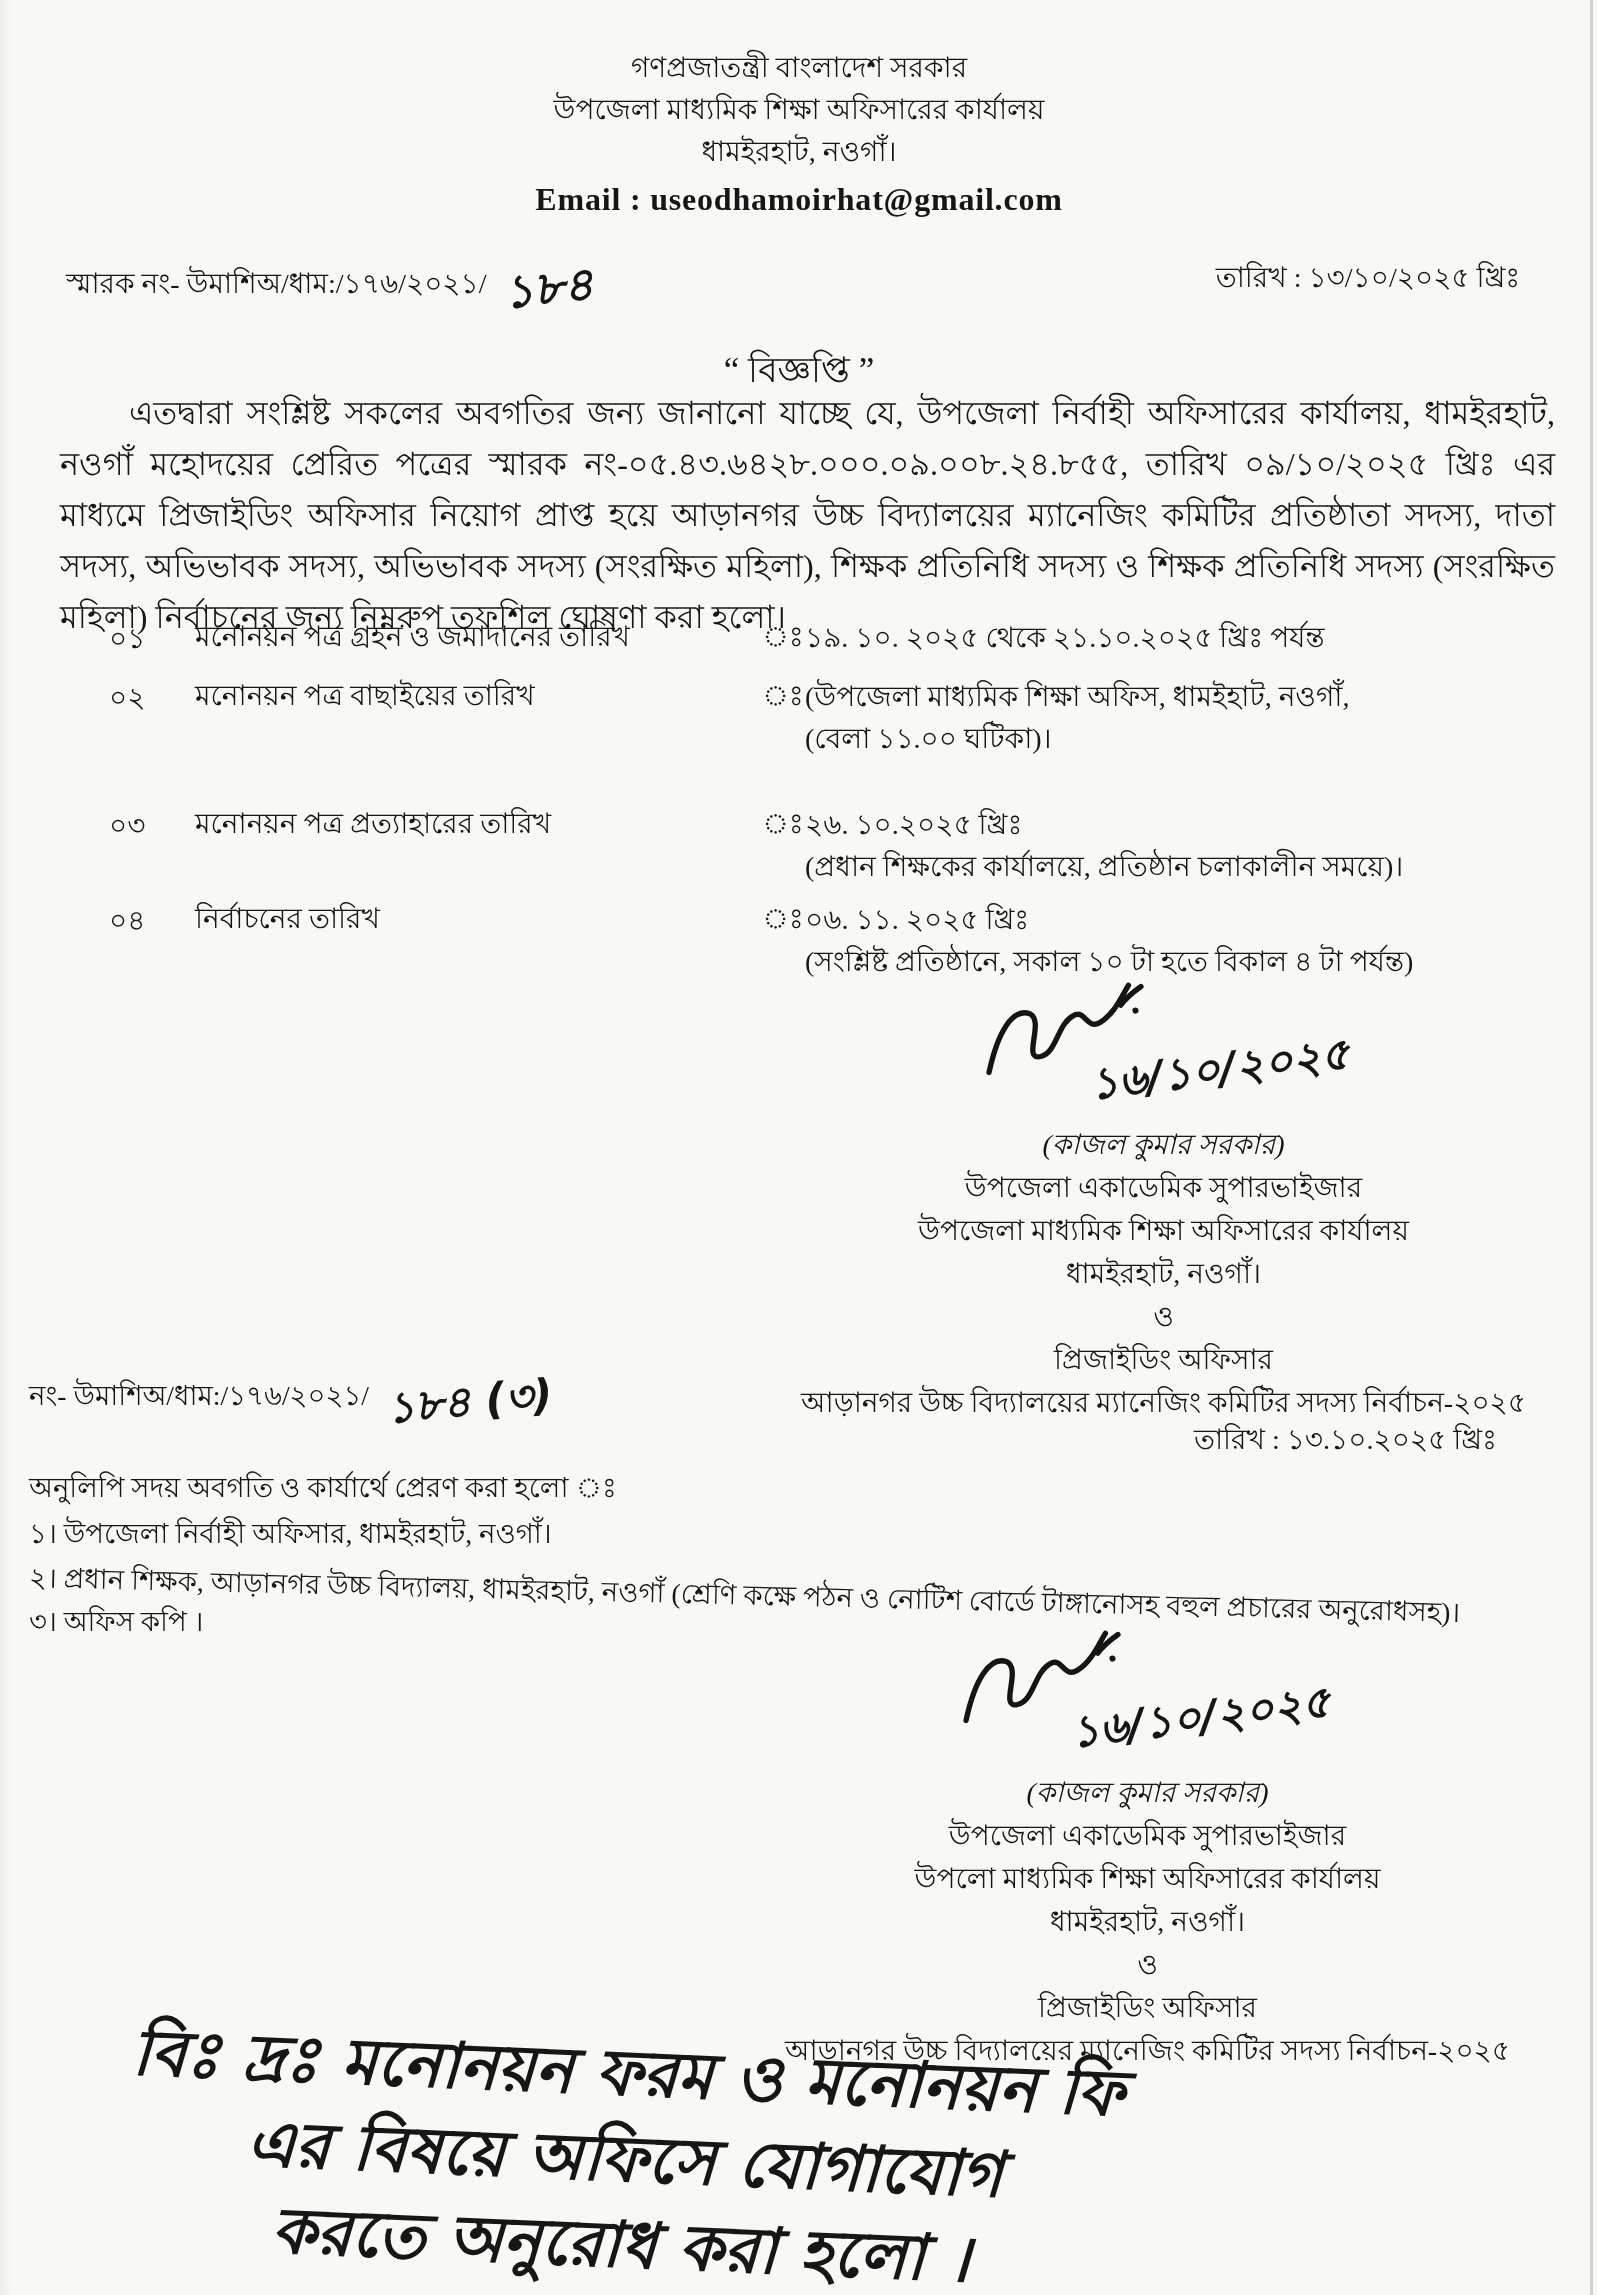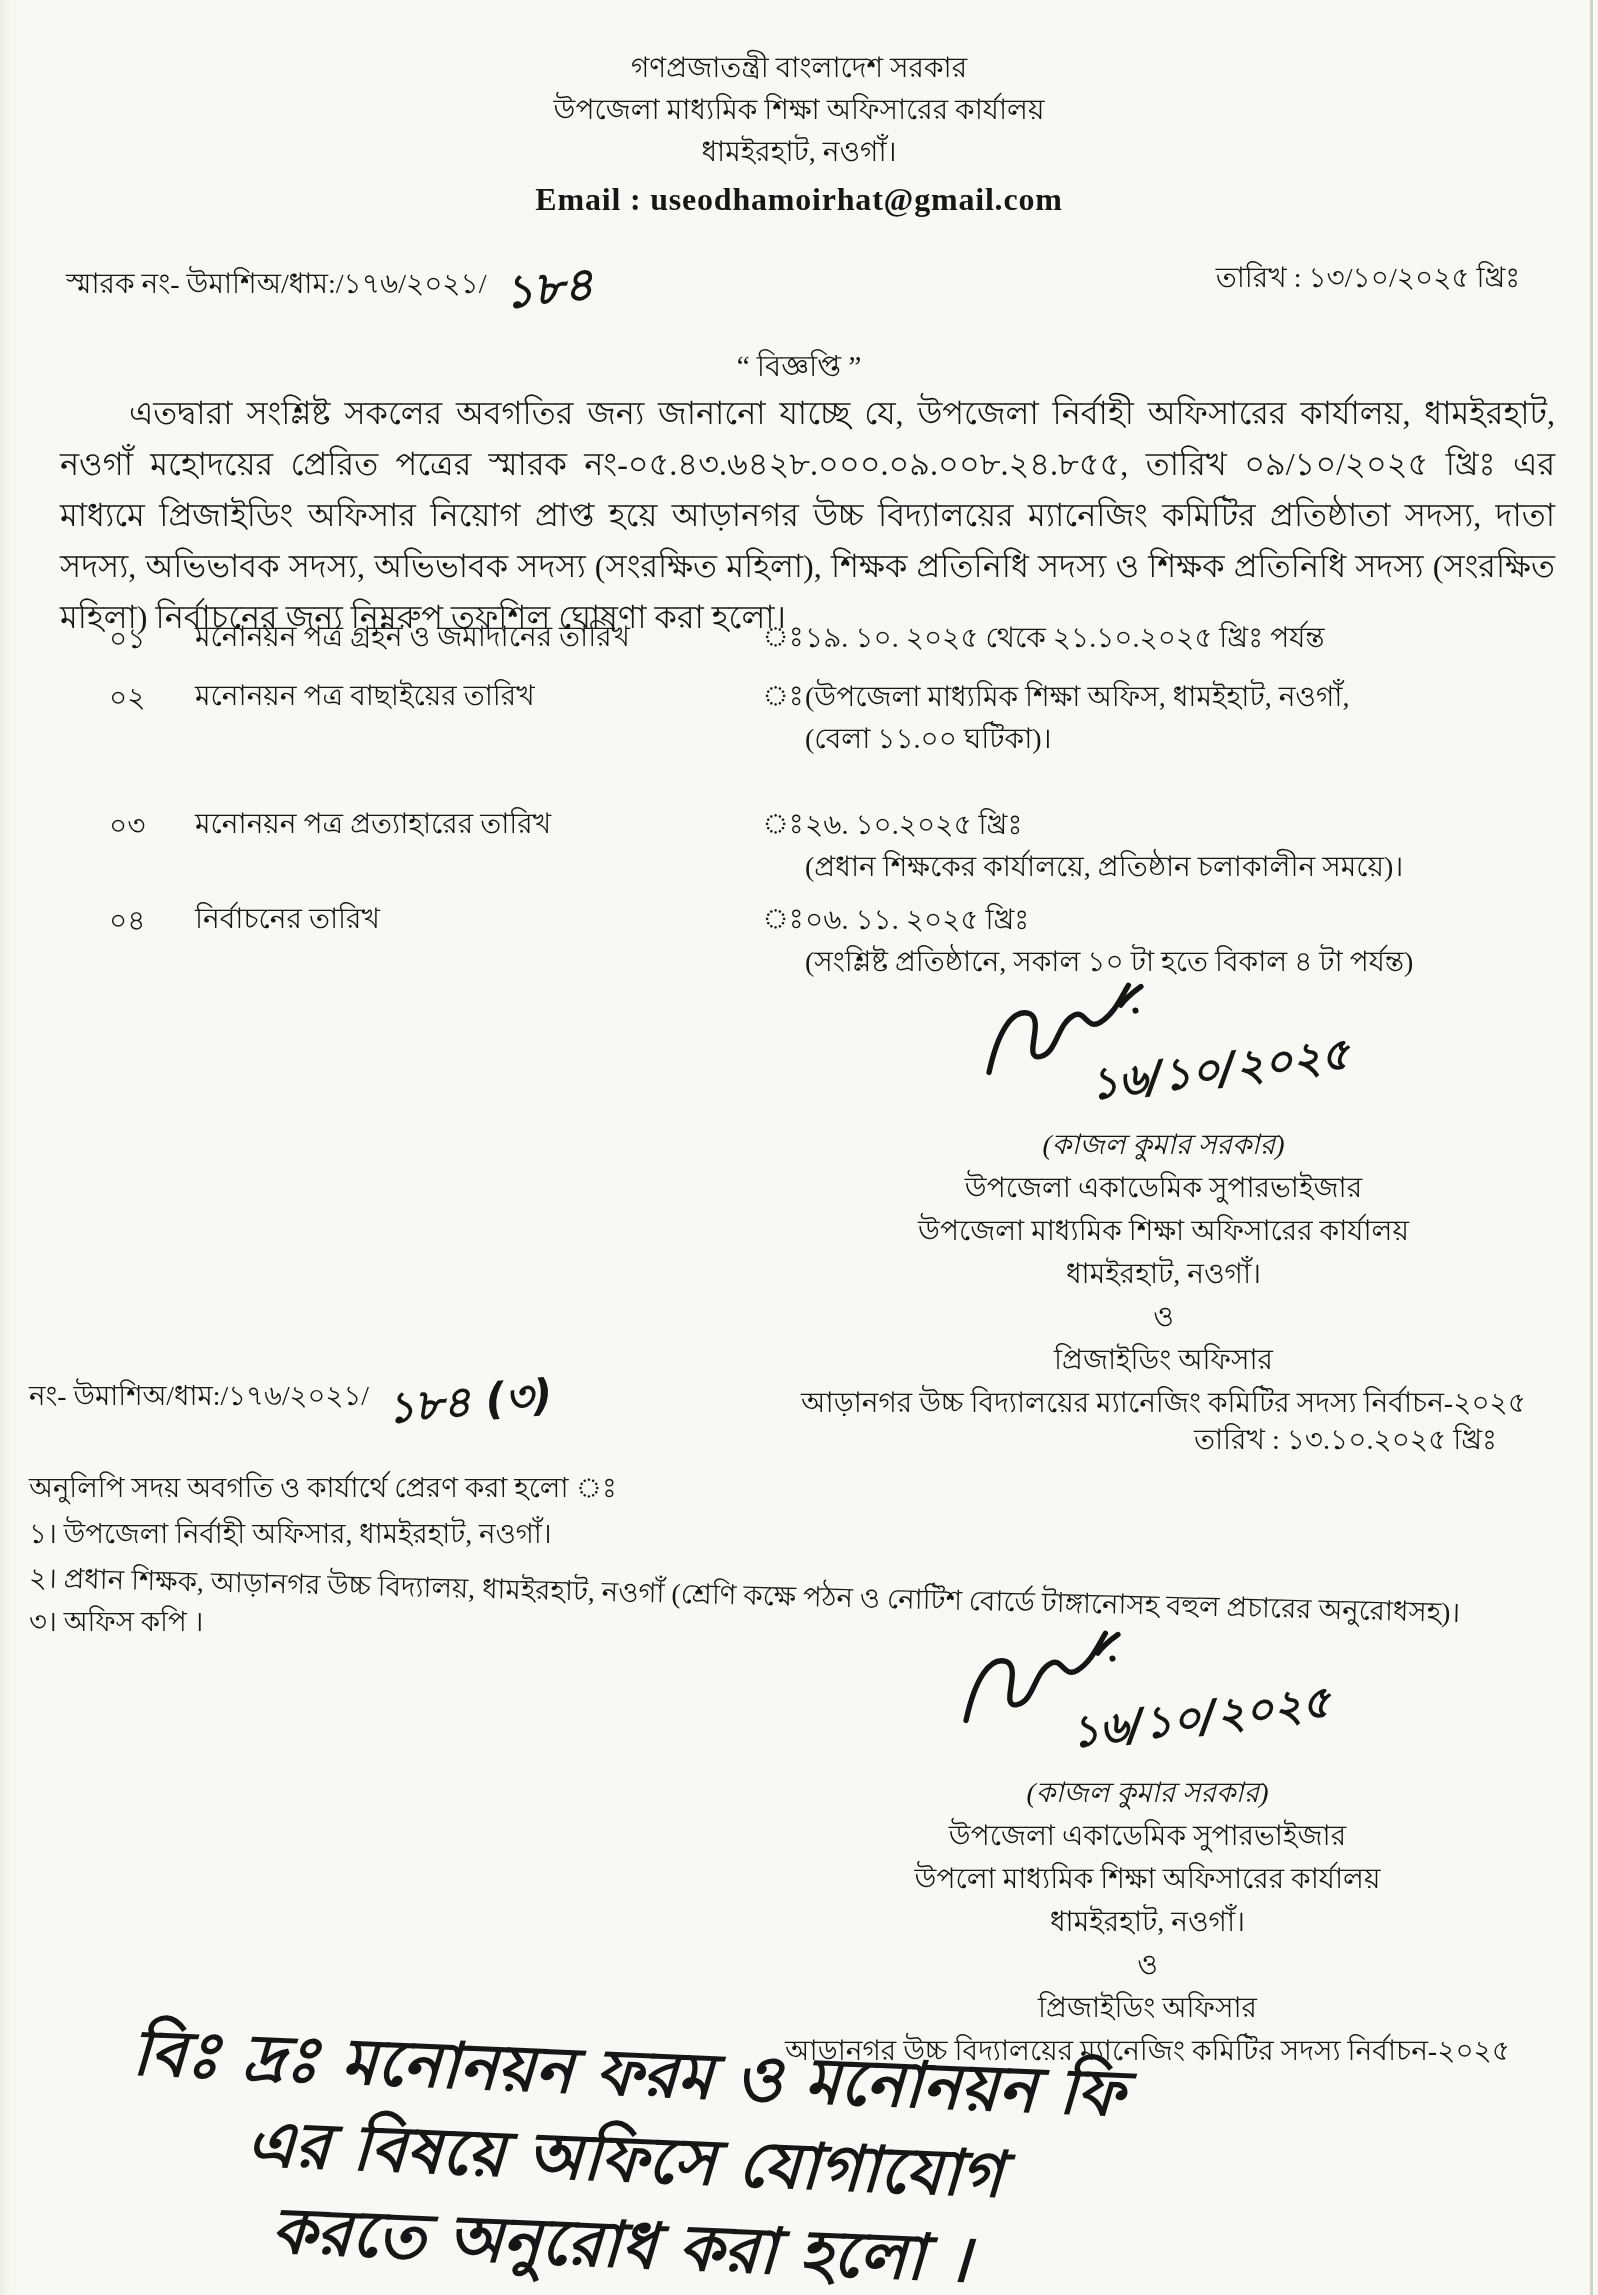--- a/index.html
+++ b/index.html
@@ -19,21 +19,21 @@
   .header .email{font-family:"Liberation Serif",serif;font-weight:bold;font-size:32px;margin-top:4.6px;letter-spacing:0.8px;}
 
   
   .memo-row{position:absolute;top:253px;left:66px;right:67px;font-size:28px;}
   .memo-left{position:absolute;left:0;top:0;white-space:nowrap;}
   .memo-date{position:absolute;right:10.7px;top:3.1px;white-space:nowrap;margin-left:28px;}
   .hand{font-family:"DejaVu Sans","Liberation Sans",sans-serif;font-style:italic;font-weight:bold;}
   .memo-hand{display:inline-block;font-size:46px;transform:rotate(-6deg);margin-left:10.7px;vertical-align:-10.7px;}
 
   
-  .title{position:absolute;top:343px;left:0;right:0;text-align:center;font-size:29px;}
+  .title{position:absolute;top:343px;left:0;right:0;text-align:center;font-size:35px;}
 
   
   .para{position:absolute;top:388px;left:60px;right:43px;
         font-size:32px;line-height:51px;text-align:justify;text-indent:69px;}
 
   
   .schedule{position:absolute;top:617px;left:109px;right:51px;font-size:28px;}
   .srow{display:grid;grid-template-columns:86px 566px 44px 1fr;align-items:start;}
   .srow .val div{line-height:42px;}
   .srow .lab{line-height:40px;}

